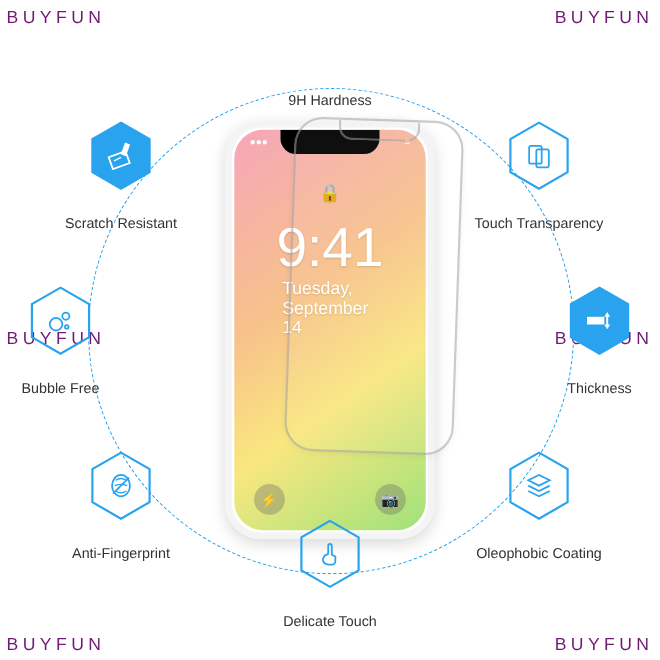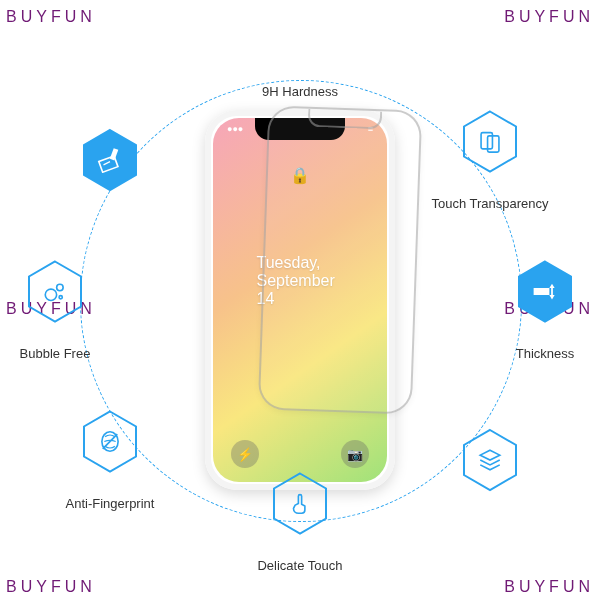--- a/index.html
+++ b/index.html
@@ -50,20 +50,21 @@
   <div class="ring"></div>
 
   <div class="phone">
     <div class="screen">
       <div class="statusbar">
         <span>●●●</span>
         <span>≡</span>
       </div>
       <div class="notch"></div>
       <div class="lock">🔒</div>
+      <div class="time">9:41</div>
       <div class="date">Tuesday, September 14</div>
       <div class="flash">⚡</div>
       <div class="cam">📷</div>
     </div>
   </div>
 
   <div class="protector">
     <div class="cutout"></div>
   </div>
 
@@ -107,20 +108,21 @@
             <polygon points="28,2 54,17 54,47 28,62 2,47 2,17" fill="none" stroke="#2aa3ef" stroke-width="2"></polygon>
           </svg>
           <div class="icon">
             <svg viewBox="0 0 32 32" width="26" height="26">
               <polygon points="16,4 28,10 16,16 4,10" fill="none" stroke="#2aa3ef" stroke-width="2"></polygon>
               <polyline points="4,16 16,22 28,16" fill="none" stroke="#2aa3ef" stroke-width="2"></polyline>
               <polyline points="4,22 16,28 28,22" fill="none" stroke="#2aa3ef" stroke-width="2"></polyline>
             </svg>
           </div>
         </div>
+        <div class="label">Oleophobic Coating</div>
       </div>
       <div class="feature" style="left: 300px; top: 522px;">
         <div class="hex">
           <svg class="frame" viewBox="0 0 56 64">
             <polygon points="28,2 54,17 54,47 28,62 2,47 2,17" fill="none" stroke="#2aa3ef" stroke-width="2"></polygon>
           </svg>
           <div class="icon">
             <svg viewBox="0 0 32 32" width="26" height="26">
               <path d="M14 16 V7 a2 2 0 0 1 4 0 v10 l4 2 v5 a4 4 0 0 1 -4 4 h-4 a6 6 0 0 1 -6 -6 l2 -4 z" fill="none" stroke="#2aa3ef" stroke-width="2" stroke-linejoin="round"></path>
             </svg>
@@ -164,16 +166,17 @@
             <polygon points="28,2 54,17 54,47 28,62 2,47 2,17" fill="#2aa3ef" stroke="#2aa3ef" stroke-width="2"></polygon>
           </svg>
           <div class="icon">
             <svg viewBox="0 0 32 32" width="26" height="26">
               <rect x="4" y="14" width="20" height="14" transform="rotate(-20 14 21)" fill="none" stroke="#fff" stroke-width="2"></rect>
               <rect x="18" y="2" width="6" height="14" transform="rotate(20 21 9)" fill="#fff"></rect>
               <line x1="8" y1="22" x2="16" y2="18" stroke="#fff" stroke-width="1.5"></line>
             </svg>
           </div>
         </div>
+        <div class="label">Scratch Resistant</div>
       </div>
     </div>
 
 </div>
 
 </body></html>

